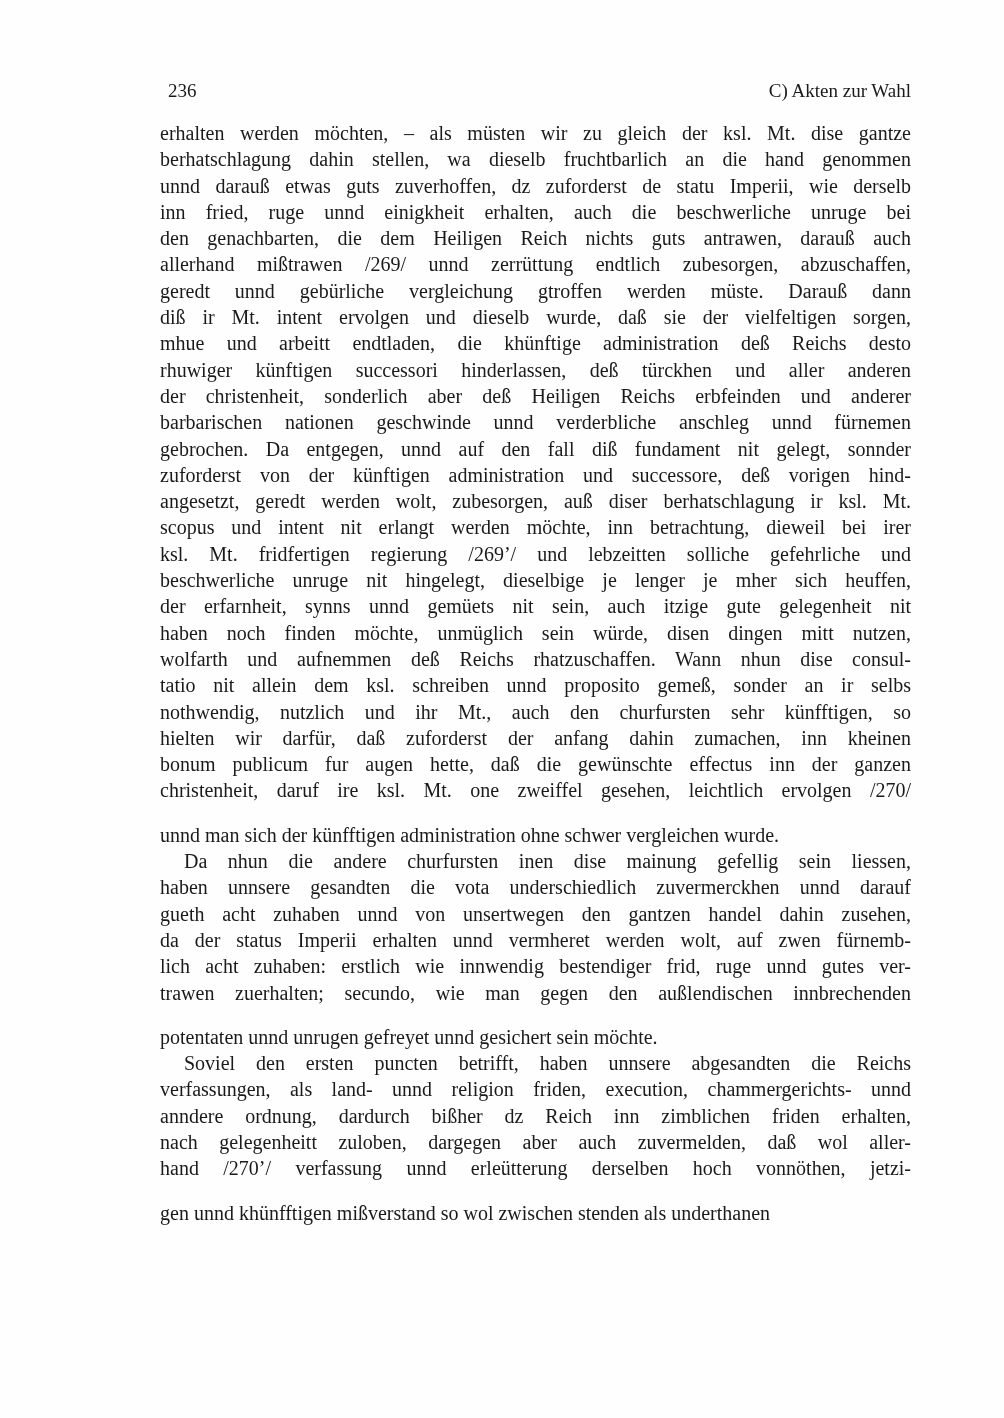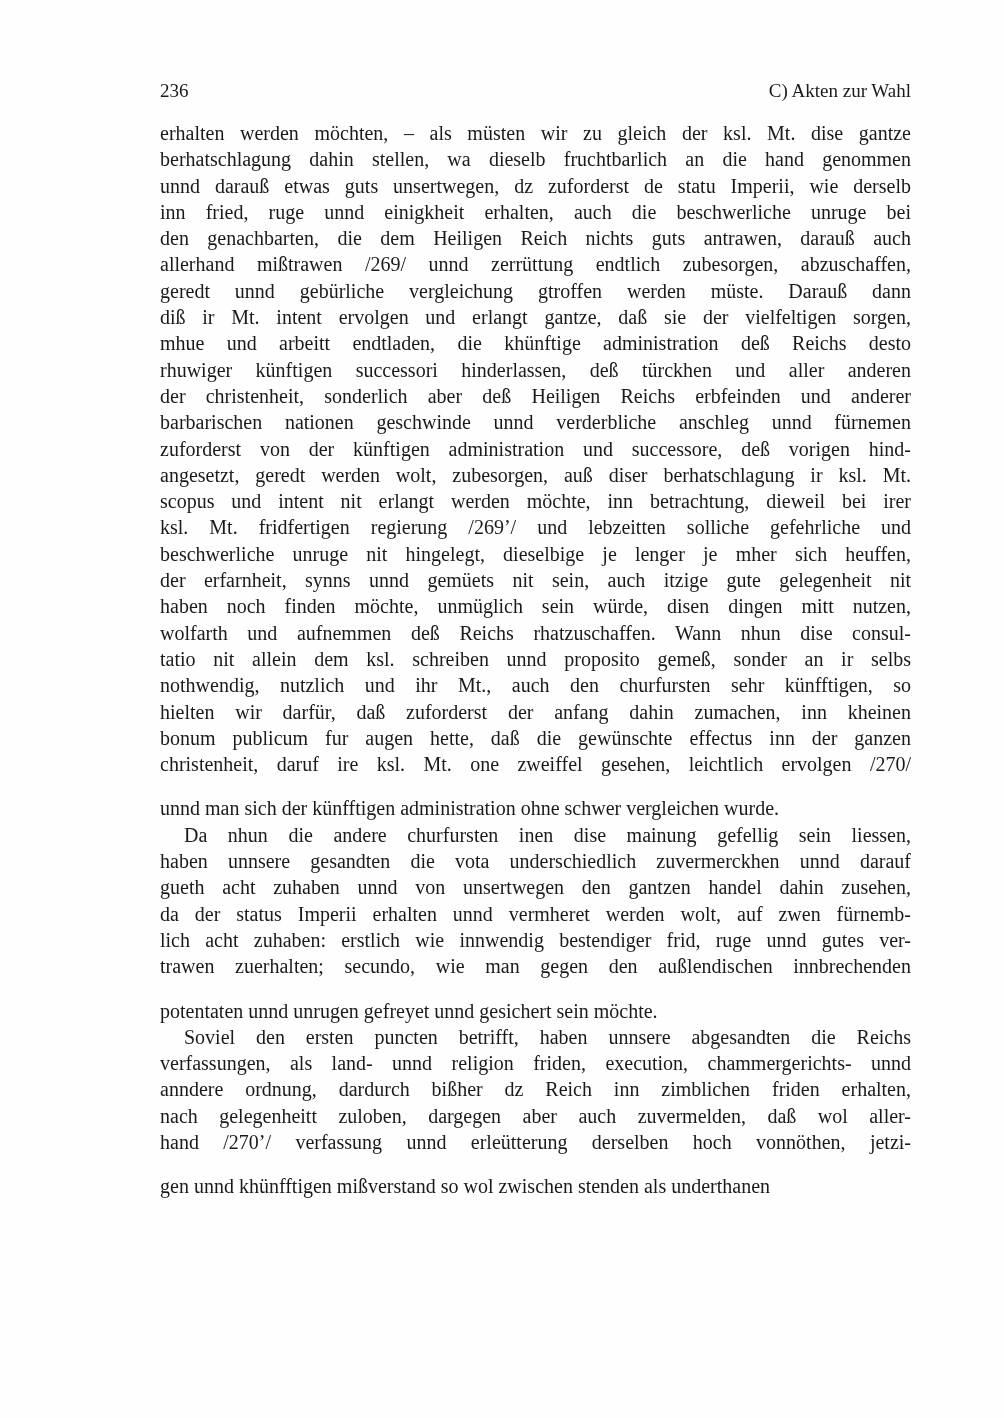--- a/index.html
+++ b/index.html
@@ -19,21 +19,21 @@
   .header {
     position: absolute;
     top: 80px;
     left: 160px;
     width: 751px;
     height: 26px;
     font-size: 19px;
   }
   .page-number {
     position: absolute;
-    left: 0;
+    left: 8px;
     top: 0;
   }
   .running-title {
     position: absolute;
     left: 0;
     top: 0;
     width: 100%;
     text-align: right;
   }
   .text-block {
@@ -66,30 +66,31 @@
 
 <div class="page">
   <div class="header">
     <span class="page-number">236</span>
     <span class="running-title">C) Akten zur Wahl</span>
   </div>
   <div class="text-block">
       <div class="paragraph">
         <div class="line">erhalten werden möchten, – als müsten wir zu gleich der ksl. Mt. dise gantze</div>
         <div class="line">berhatschlagung dahin stellen, wa dieselb fruchtbarlich an die hand genommen</div>
-        <div class="line">unnd darauß etwas guts unsertwegen, dz zuforderst de statu Imperii, wie derselb</div>
+        <div class="line">unnd darauß etwas guts zuverhoffen, dz zuforderst de statu Imperii, wie derselb</div>
         <div class="line">inn fried, ruge unnd einigkheit erhalten, auch die beschwerliche unruge bei</div>
         <div class="line">den genachbarten, die dem Heiligen Reich nichts guts antrawen, darauß auch</div>
         <div class="line">allerhand mißtrawen /269/ unnd zerrüttung endtlich zubesorgen, abzuschaffen,</div>
         <div class="line">geredt unnd gebürliche vergleichung gtroffen werden müste. Darauß dann</div>
-        <div class="line">diß ir Mt. intent ervolgen und erlangt gantze, daß sie der vielfeltigen sorgen,</div>
+        <div class="line">diß ir Mt. intent ervolgen und dieselb wurde, daß sie der vielfeltigen sorgen,</div>
         <div class="line">mhue und arbeitt endtladen, die khünftige administration deß Reichs desto</div>
         <div class="line">rhuwiger künftigen successori hinderlassen, deß türckhen und aller anderen</div>
         <div class="line">der christenheit, sonderlich aber deß Heiligen Reichs erbfeinden und anderer</div>
         <div class="line">barbarischen nationen geschwinde unnd verderbliche anschleg unnd fürnemen</div>
+        <div class="line">gebrochen. Da entgegen, unnd auf den fall diß fundament nit gelegt, sonnder</div>
         <div class="line">zuforderst von der künftigen administration und successore, deß vorigen hind-</div>
         <div class="line">angesetzt, geredt werden wolt, zubesorgen, auß diser berhatschlagung ir ksl. Mt.</div>
         <div class="line">scopus und intent nit erlangt werden möchte, inn betrachtung, dieweil bei irer</div>
         <div class="line">ksl. Mt. fridfertigen regierung /269’/ und lebzeitten solliche gefehrliche und</div>
         <div class="line">beschwerliche unruge nit hingelegt, dieselbige je lenger je mher sich heuffen,</div>
         <div class="line">der erfarnheit, synns unnd gemüets nit sein, auch itzige gute gelegenheit nit</div>
         <div class="line">haben noch finden möchte, unmüglich sein würde, disen dingen mitt nutzen,</div>
         <div class="line">wolfarth und aufnemmen deß Reichs rhatzuschaffen. Wann nhun dise consul-</div>
         <div class="line">tatio nit allein dem ksl. schreiben unnd proposito gemeß, sonder an ir selbs</div>
         <div class="line">nothwendig, nutzlich und ihr Mt., auch den churfursten sehr künfftigen, so</div>

